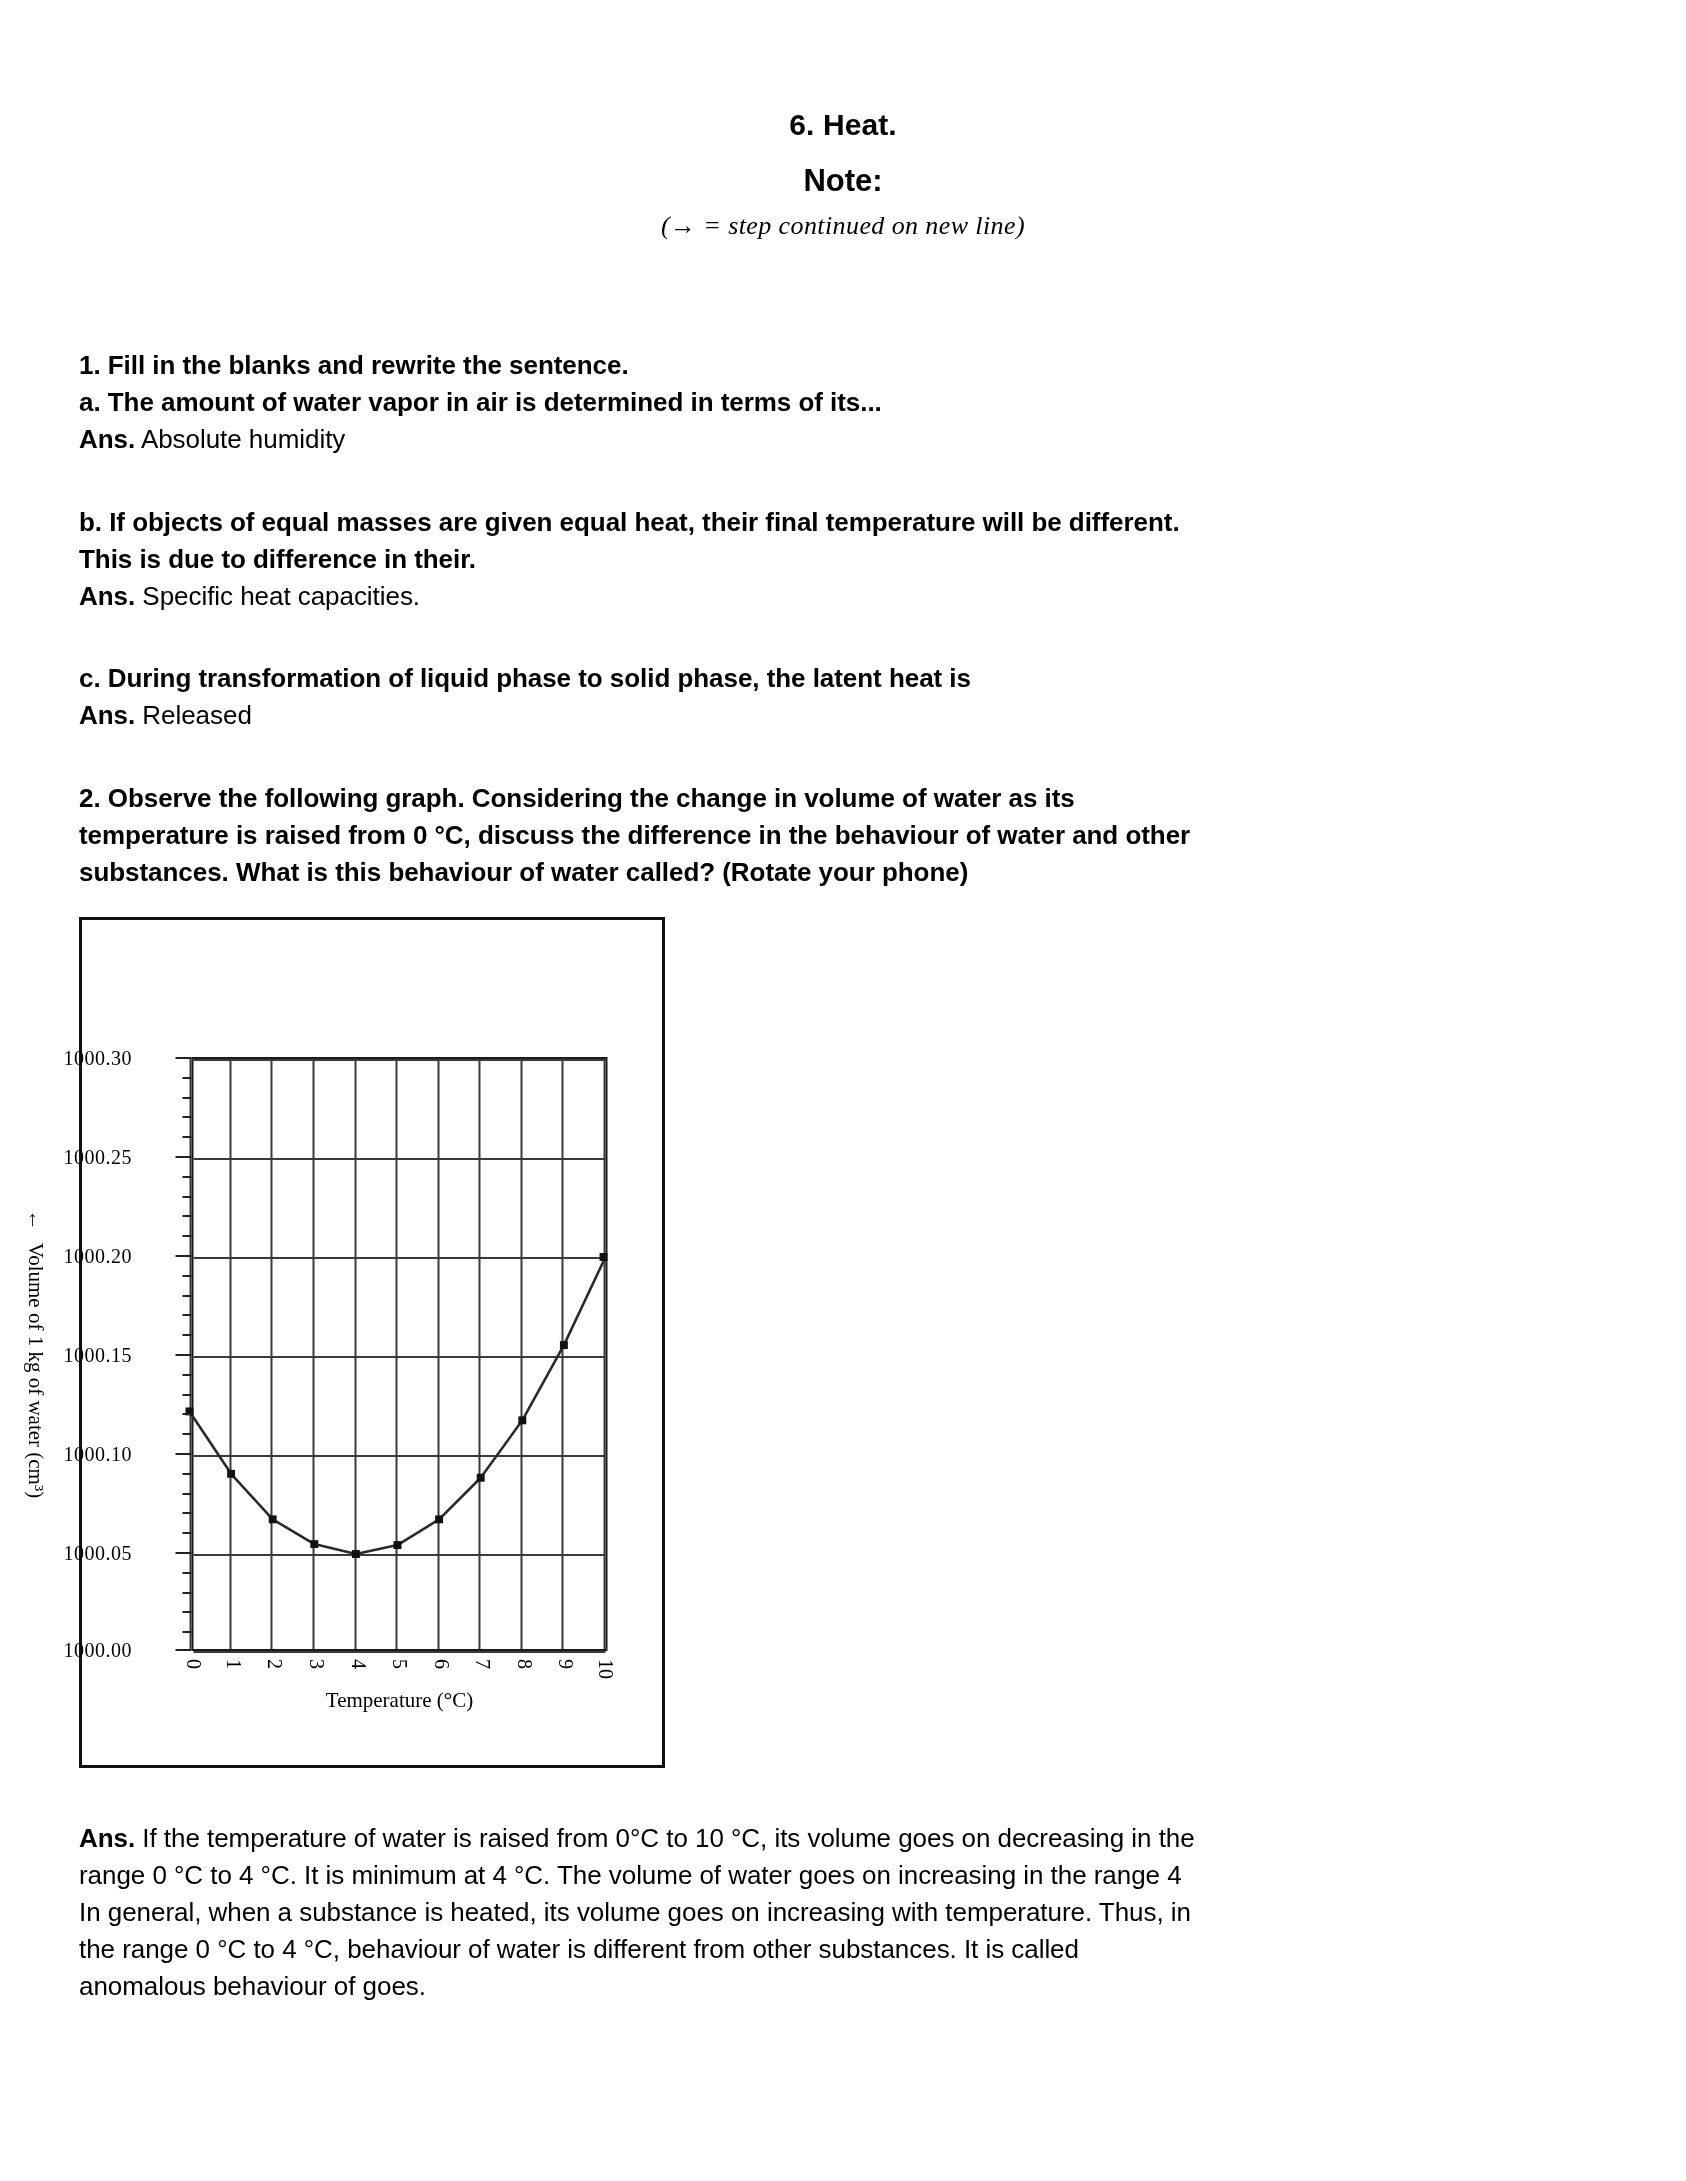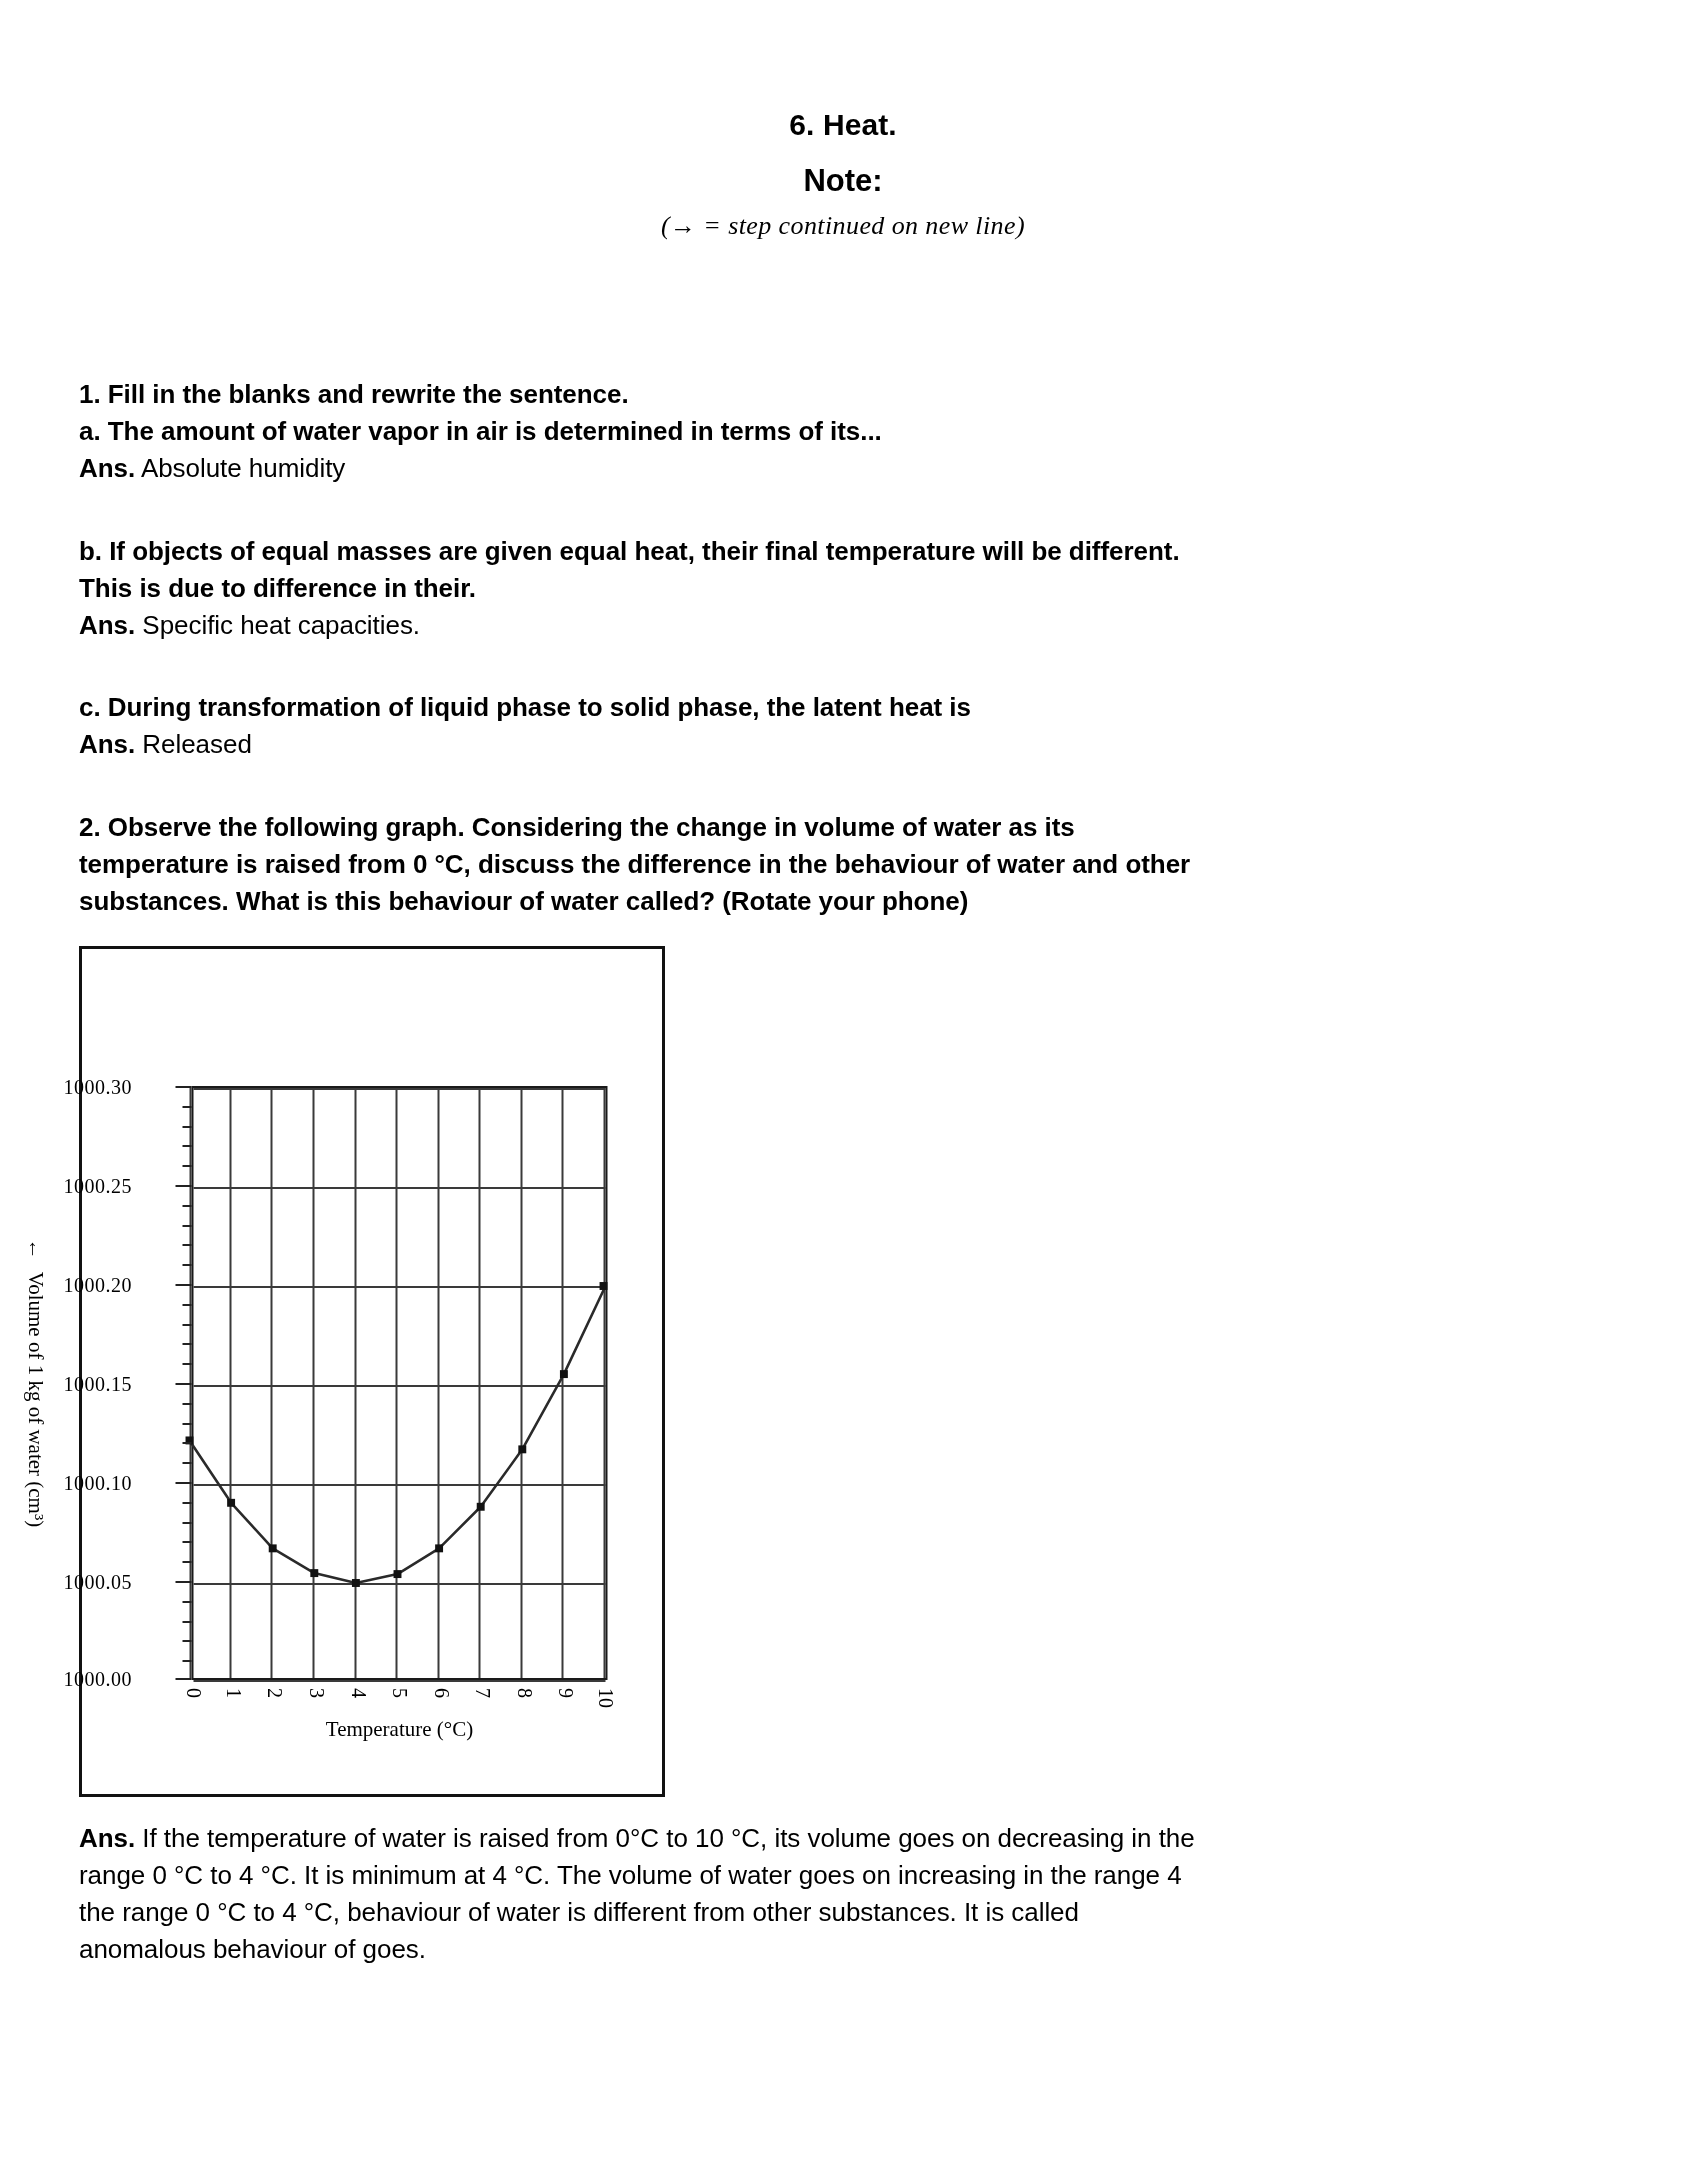--- a/index.html
+++ b/index.html
@@ -44,21 +44,20 @@
     margin-top: 12px;
     letter-spacing: 0.4px;
   }
 
   
   .content {
     position: absolute;
     left: 79px;
     right: 79px;
     top: 347px;
-    margin-top: 29px;
   }
   .q {
     font-size: 26px;
     font-weight: bold;
     line-height: 1.42;
     letter-spacing: -0.05px;
   }
   .ans {
     font-size: 26px;
     line-height: 1.42;
@@ -352,18 +351,19 @@
         </div>
 
       </div>
     </div>
 
   </div>
 
   <div class="bottom-text">
     <div><b>Ans.</b> <span>If the temperature of water is raised from 0°C to 10 °C, its volume goes on decreasing in the</span></div>
     <div>range 0 °C to 4 °C. It is minimum at 4 °C. The volume of water goes on increasing in the range 4</div>
+    <div>In general, when a substance is heated, its volume goes on increasing with temperature. Thus, in</div>
     <div>the range 0 °C to 4 °C, behaviour of water is different from other substances. It is called</div>
     <div>anomalous behaviour of goes.</div>
   </div>
 
 </div>
 
 
 </body></html>

